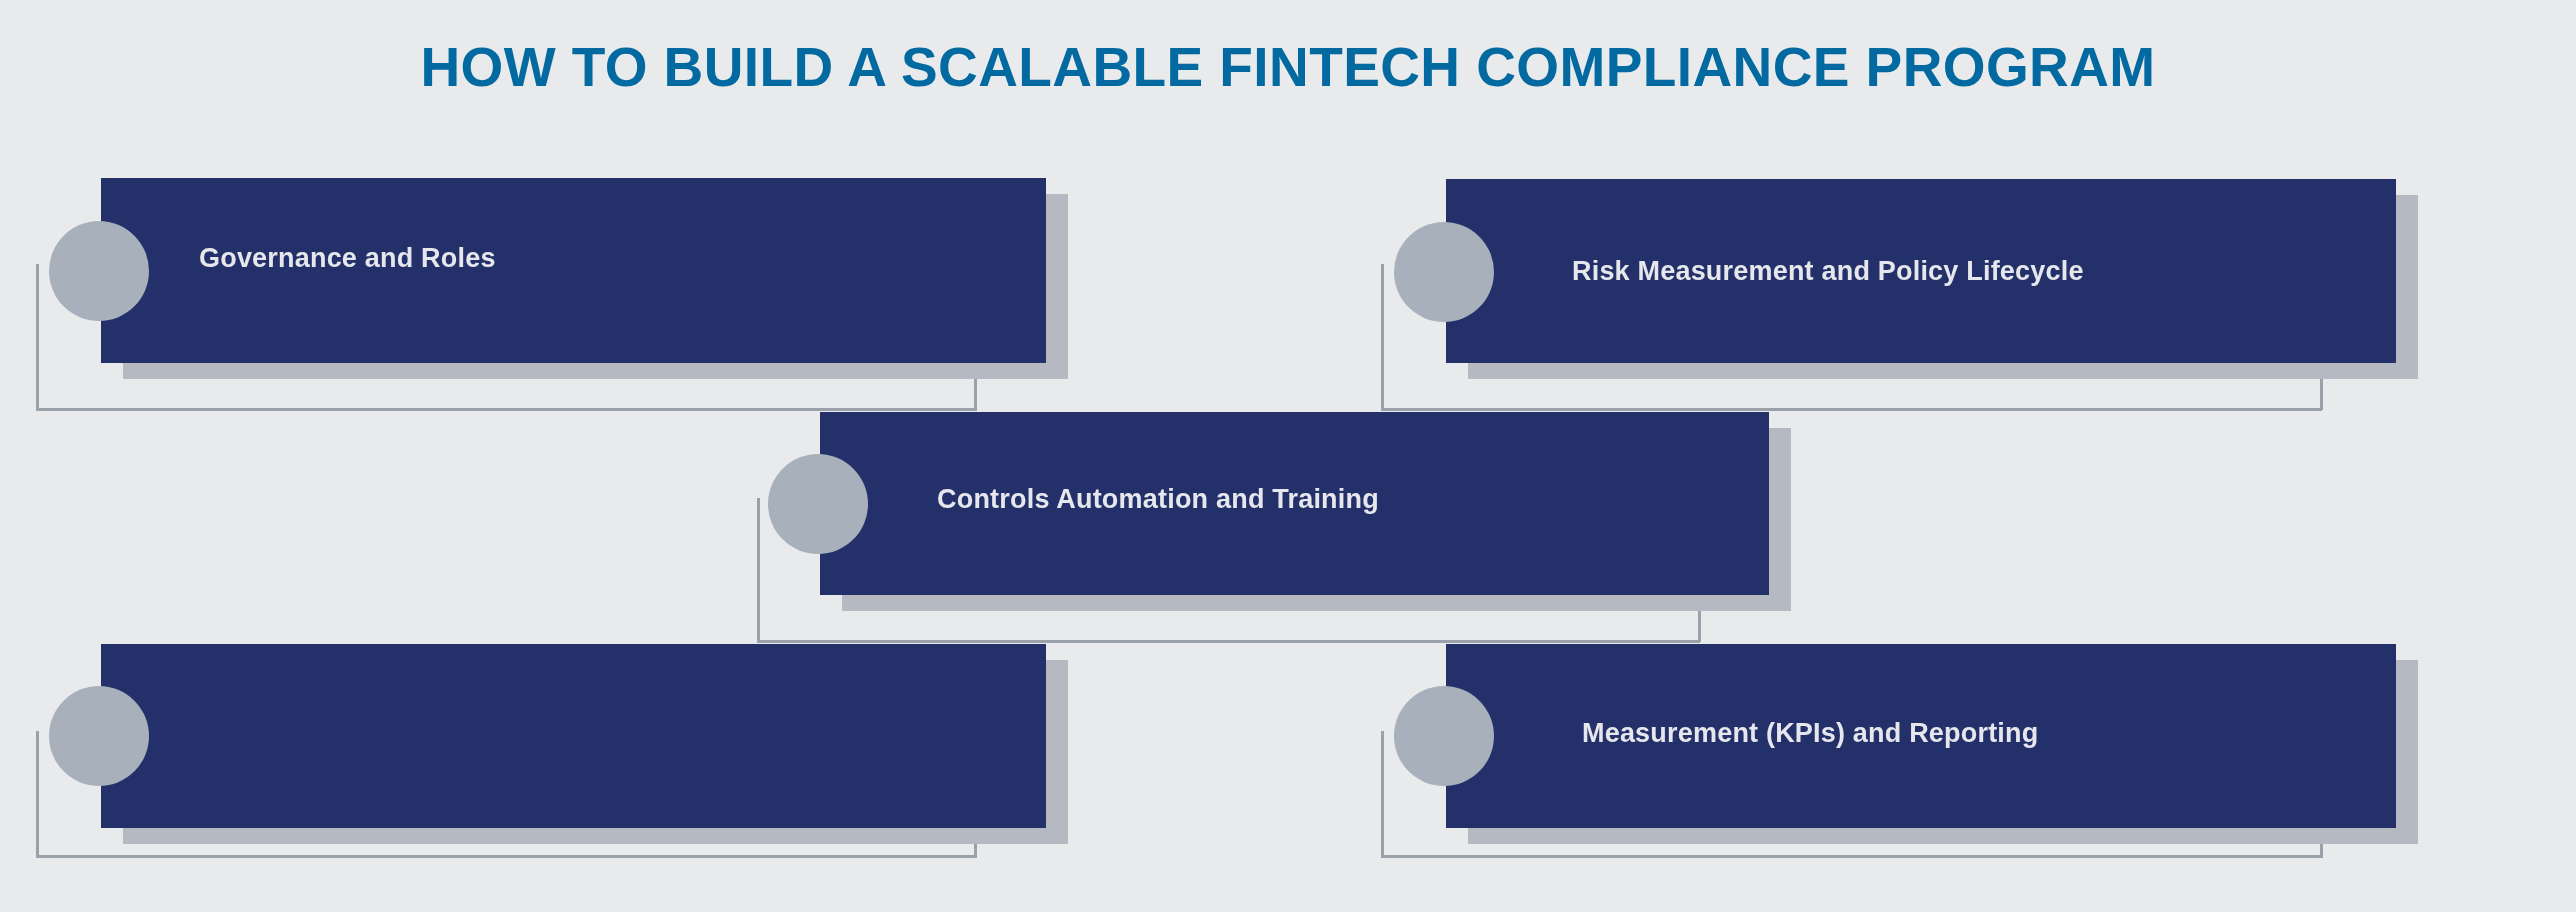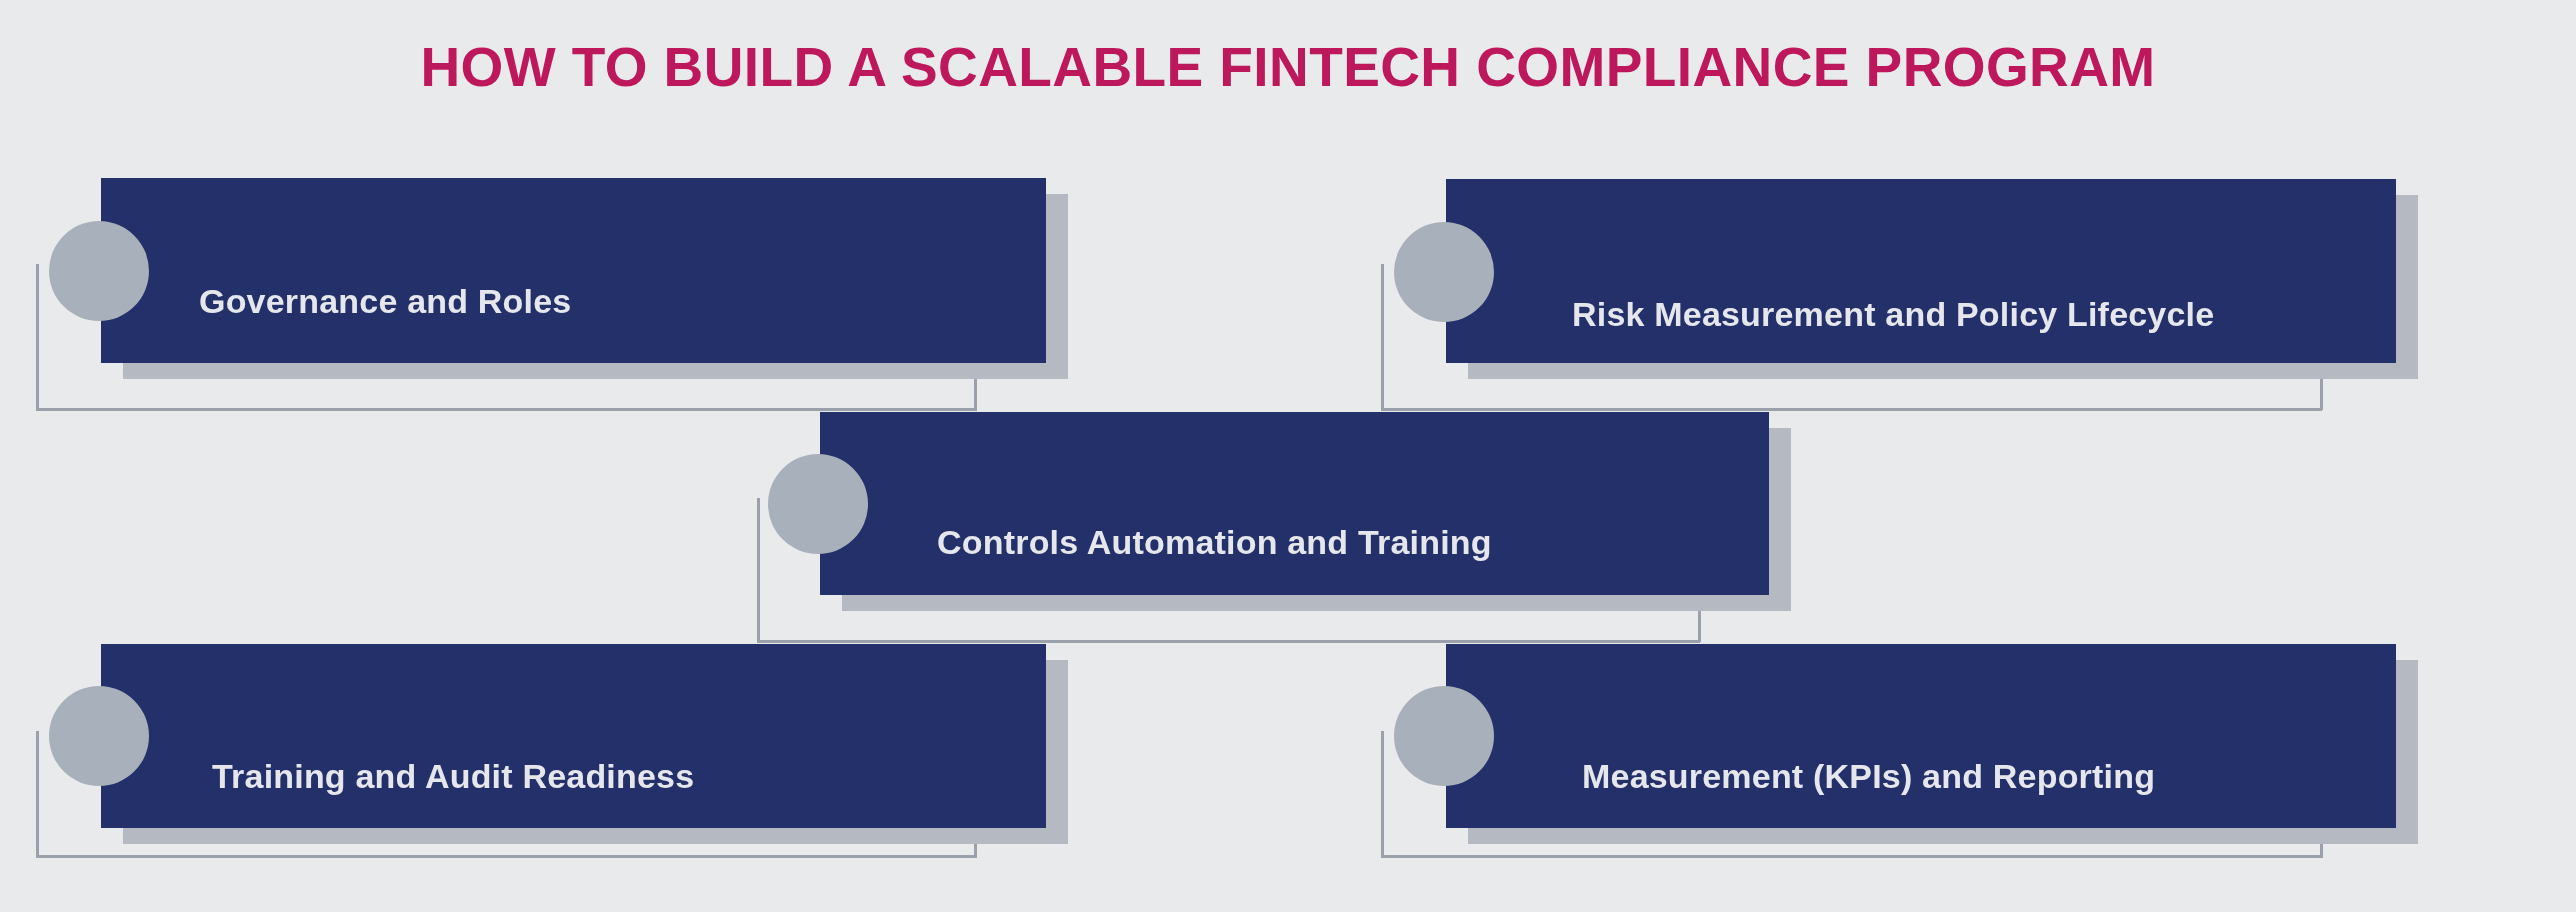--- a/index.html
+++ b/index.html
@@ -24,21 +24,21 @@
   
   .title {
     position: absolute;
     left: 0;
     top: 37px;
     width: 2576px;
     text-align: center;
     font-size: 55px;
     font-weight: bold;
     letter-spacing: 0.4px;
-    color: #be185d;
+    color: #0369a1;
     line-height: 1.1;
     white-space: nowrap;
   }
 
   
   .line {
     position: absolute;
     background: #9aa1ab;
   }
   .line.h { height: 2.7px; }
@@ -60,24 +60,23 @@
   }
   .node .bullet {
     position: absolute;
     border-radius: 50%;
     background: #a8b0bb;
   }
   .node .label {
     position: absolute;
     color: #e6e7ec;
     font-weight: bold;
-    font-size: 34px;
+    font-size: 27px;
     white-space: nowrap;
     letter-spacing: 0.2px;
-    margin-top: 39px;
   }
 </style>
 </head>
 <body>
 
 <div class="canvas">
 
   <div class="title">HOW TO BUILD A SCALABLE FINTECH COMPLIANCE PROGRAM</div>
 
   <div class="line v" style="left:36px; top:264px; height:146px;"></div>
@@ -118,21 +117,20 @@
     <div class="shadow" style="left:22px; top:16px; width:949px; height:183px;"></div>
     <div class="panel" style="width:949px; height:183px;"></div>
     <div class="bullet" style="left:-52px; top:42px; width:100px; height:100px;"></div>
     <div class="label" style="left:117px; top:72px;">Controls Automation and Training</div>
   </div>
 
   <div class="node" style="left:101px; top:644px; width:968px; height:200px;">
     <div class="shadow" style="left:22px; top:16px; width:945px; height:184px;"></div>
     <div class="panel" style="width:945px; height:184px;"></div>
     <div class="bullet" style="left:-52px; top:42px; width:100px; height:100px;"></div>
-    <div class="label" style="left:111px; top:74px;">Training and Audit Readiness</div>
   </div>
 
   <div class="node" style="left:1446px; top:644px; width:973px; height:256px;">
     <div class="shadow" style="left:22px; top:16px; width:950px; height:184px;"></div>
     <div class="panel" style="width:950px; height:184px;"></div>
     <div class="bullet" style="left:-52px; top:42px; width:100px; height:100px;"></div>
     <div class="label" style="left:136px; top:74px;">Measurement (KPIs) and Reporting</div>
   </div>
 
 </div>

